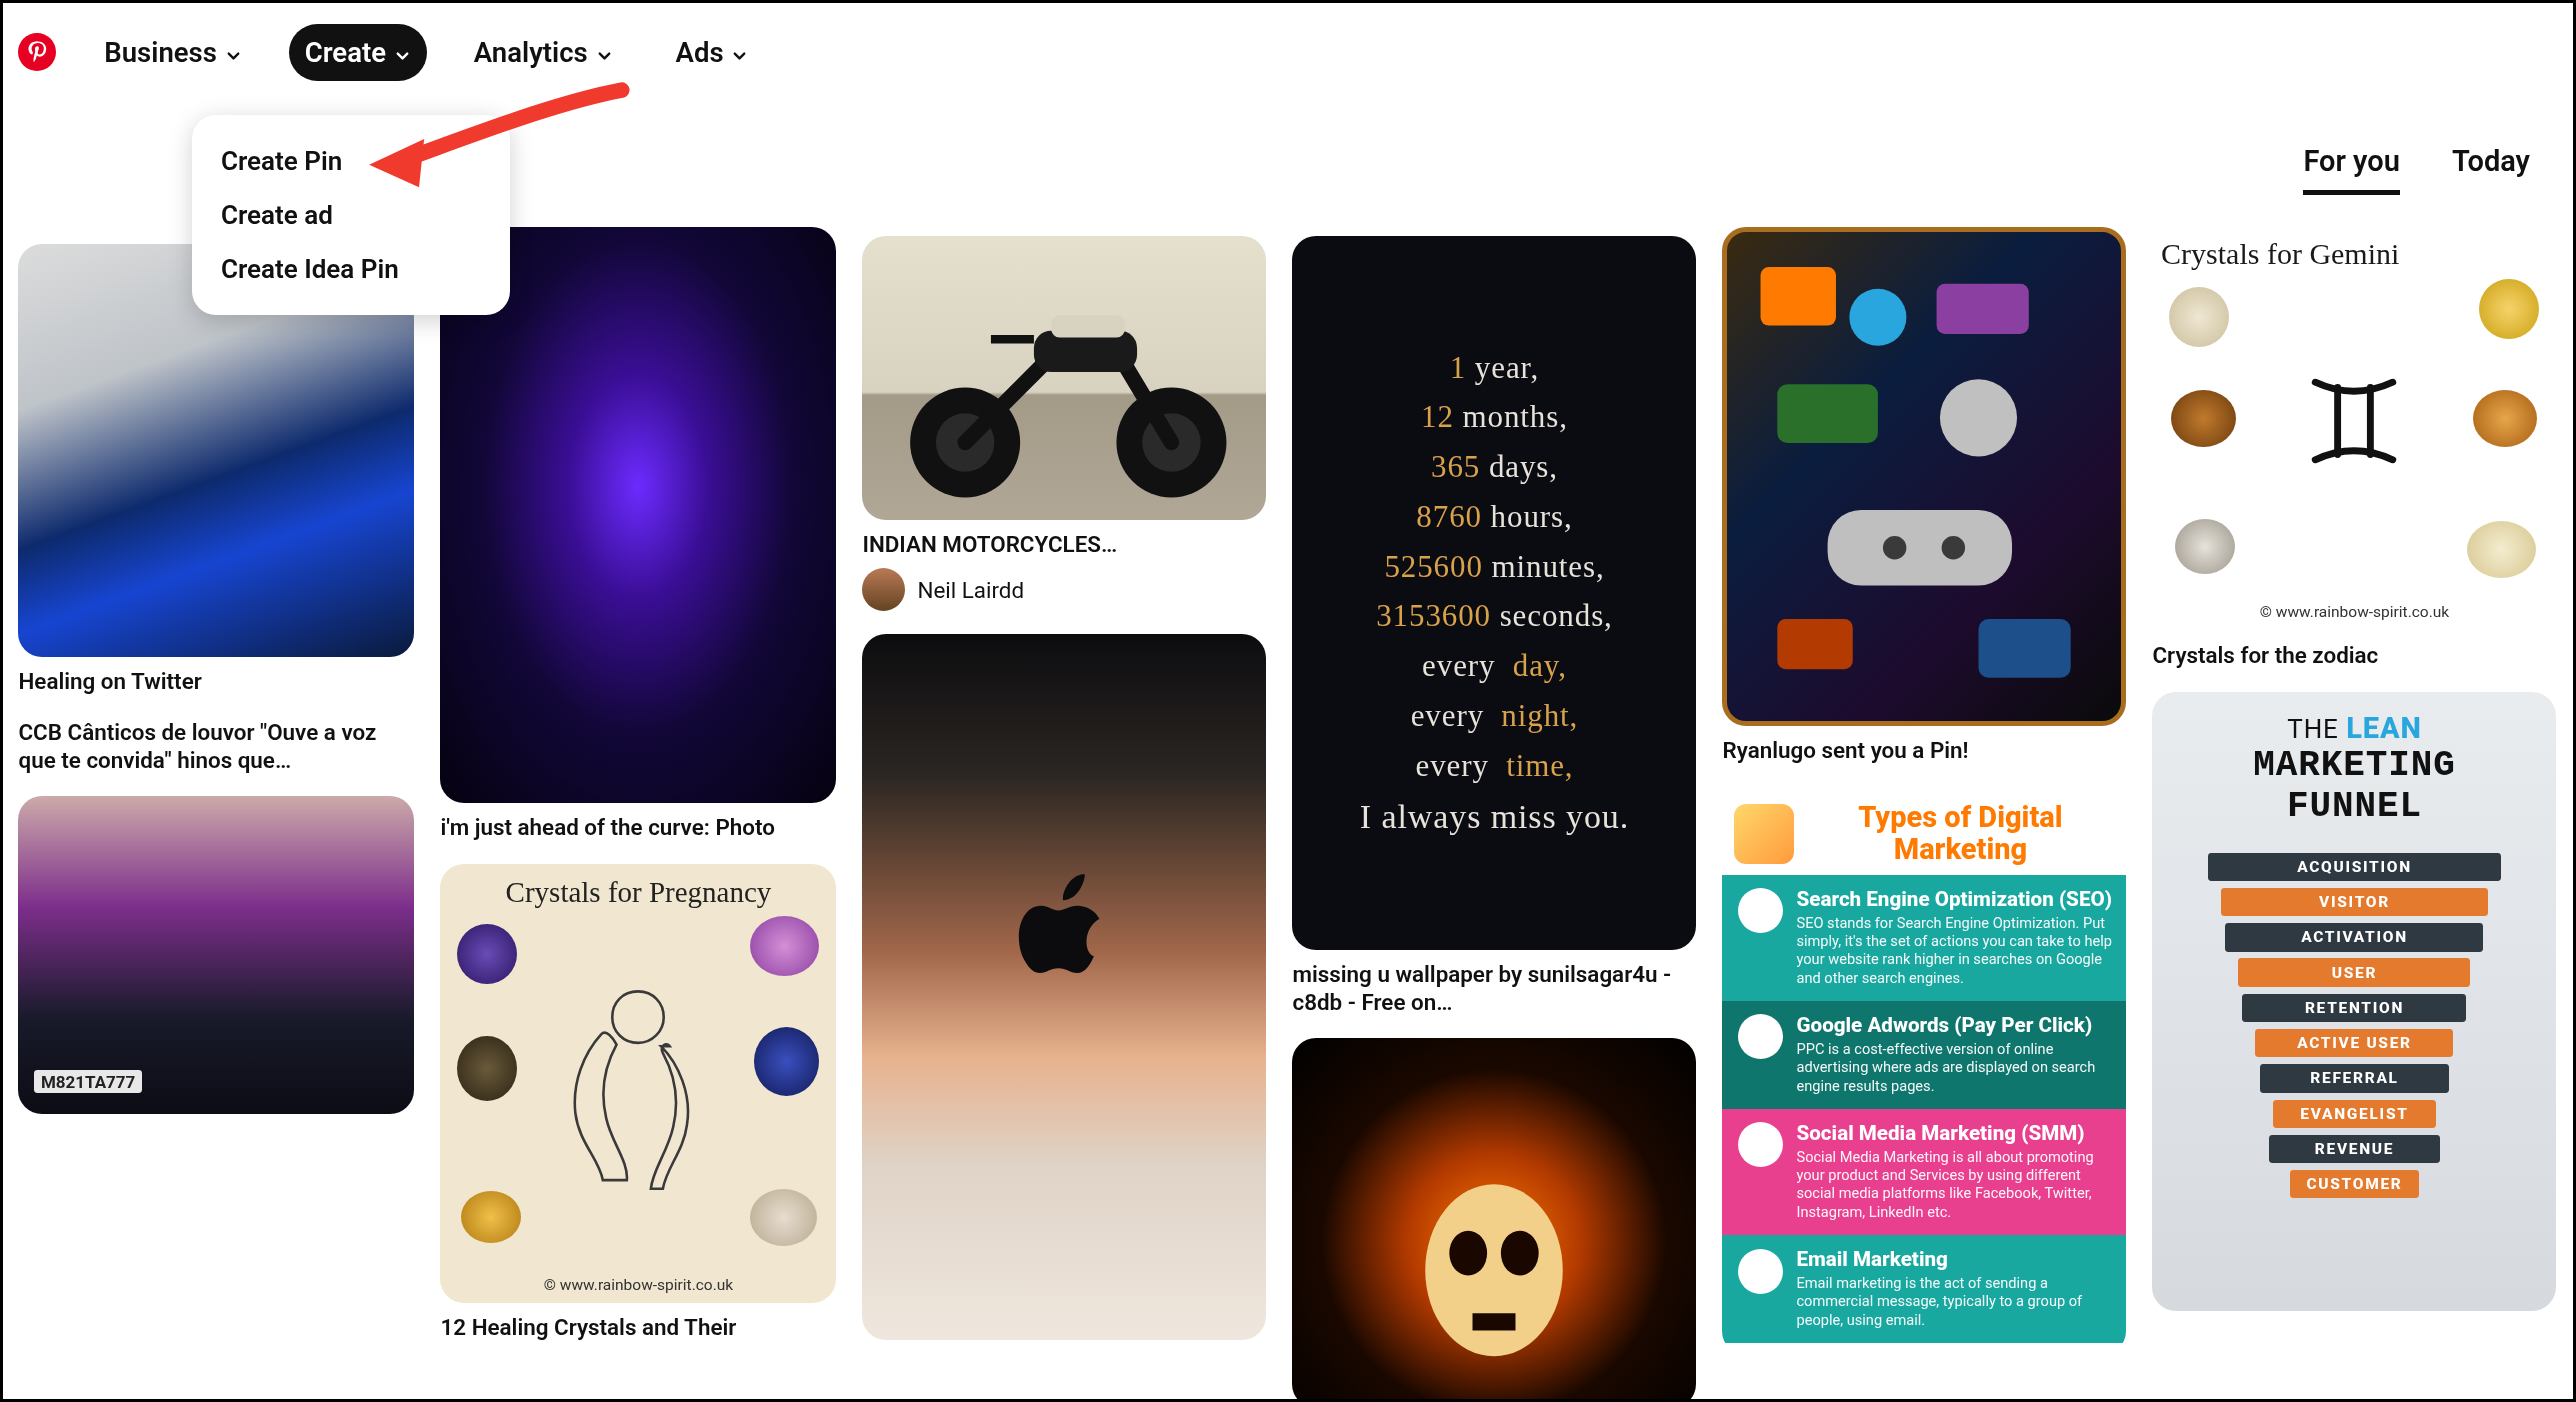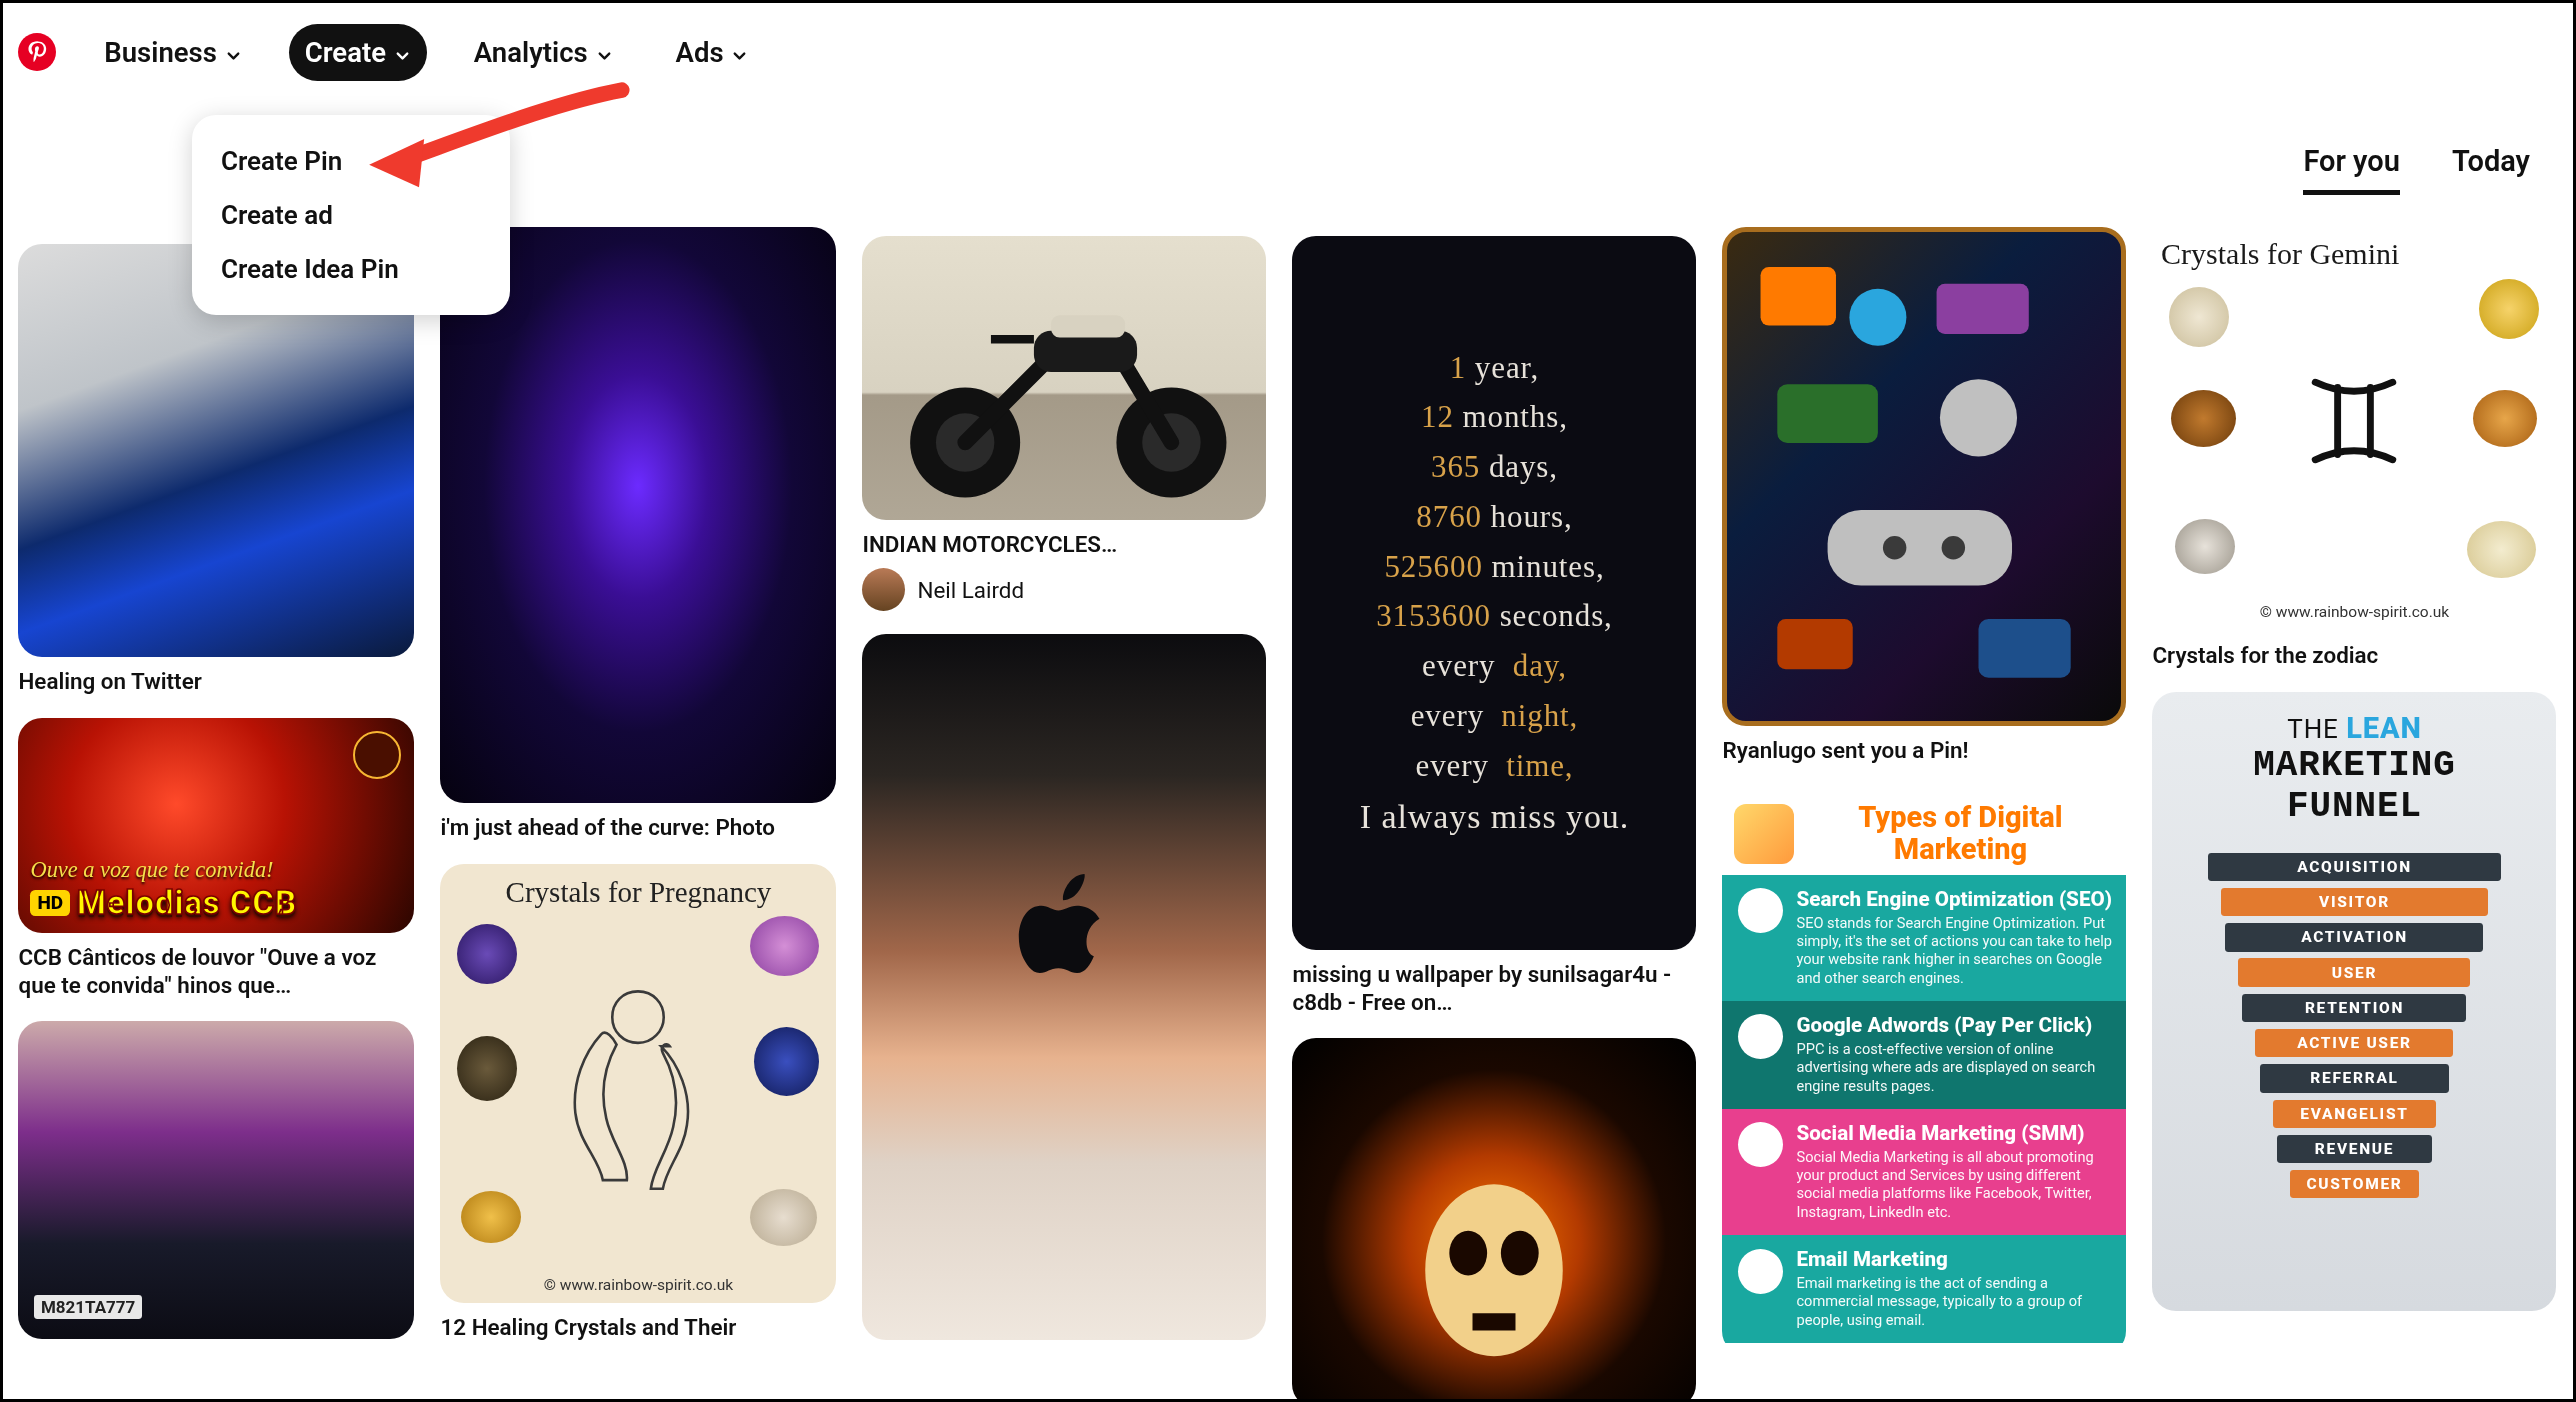--- a/index.html
+++ b/index.html
@@ -154,28 +154,20 @@
 
 <div class="board">
 <div class="cols">
 
 <div class="col c1">
   <div class="pin">
     <div class="thumb lambo"></div>
     <div class="pin-title">Healing on Twitter</div>
   </div>
   <div class="pin">
-    <div class="thumb ccb">
-      <div class="ccb-top"></div>
-      <div class="ccb-line1">Ouve a voz que te convida!</div>
-      <div class="ccb-line2">
-        <span class="hd-badge">HD</span>
-        <span class="ccb-title">Melodias CCB</span>
-      </div>
-    </div>
     <div class="pin-title">CCB Cânticos de louvor "Ouve a voz que te convida" hinos que…</div>
   </div>
   <div class="pin">
     <div class="thumb smoke">
       <span class="plate">М821ТА777</span>
     </div>
   </div>
 </div>
 
 <div class="col c2">
@@ -334,21 +326,21 @@
       </div>
       <div class="fun-stack">
         <div class="fun-bar dark" style="width:293px">ACQUISITION</div>
         <div class="fun-bar orange" style="width:267px">VISITOR</div>
         <div class="fun-bar dark" style="width:258px">ACTIVATION</div>
         <div class="fun-bar orange" style="width:232px">USER</div>
         <div class="fun-bar dark" style="width:224px">RETENTION</div>
         <div class="fun-bar orange" style="width:198px">ACTIVE USER</div>
         <div class="fun-bar dark" style="width:189px">REFERRAL</div>
         <div class="fun-bar orange" style="width:163px">EVANGELIST</div>
-        <div class="fun-bar dark" style="width:155px">REVENUE</div>
+        <div class="fun-bar dark" style="width:171px">REVENUE</div>
         <div class="fun-bar orange" style="width:129px">CUSTOMER</div>
       </div>
     </div>
   </div>
 </div>
 
 </div>
 </div>
 
 

